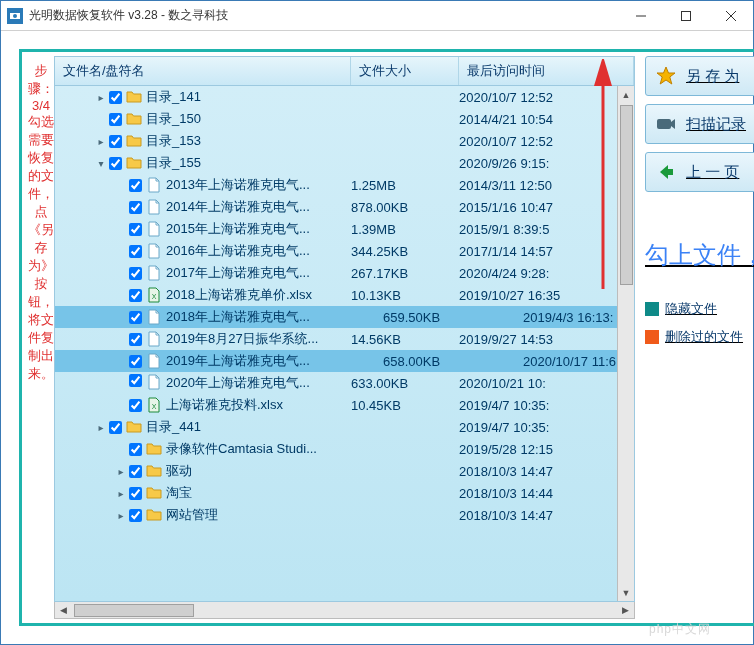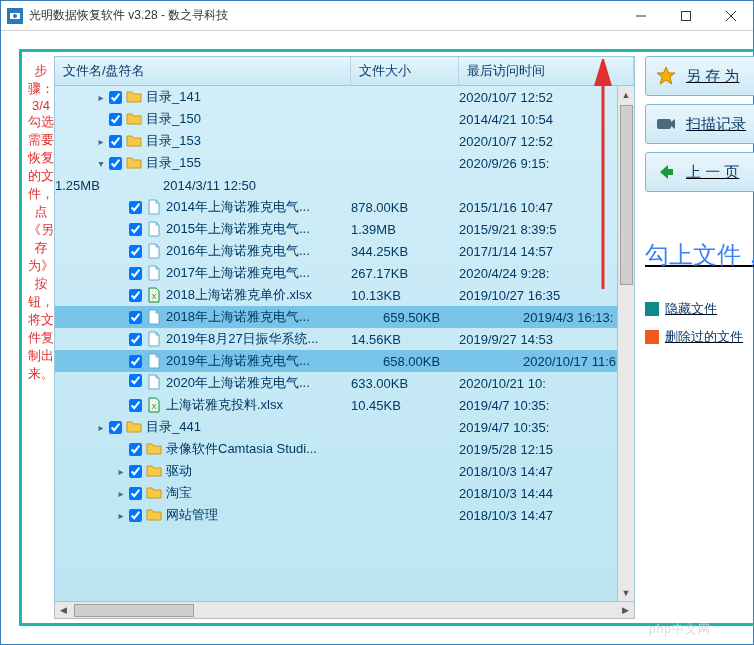--- a/index.html
+++ b/index.html
@@ -143,20 +143,31 @@
                     <svg width="16" height="16" viewBox="0 0 16 16">
                       <path d="M1 3h5l1.5 2H15v8H1z" fill="#f7c948" stroke="#c99a20"></path>
                     </svg>
                   </span>
                   <span class="label">目录_155</span>
                 </div>
                 <div style="width:108px"></div>
                 <div style="flex:1;padding-right:18px">2020/9/26 9:15:</div>
               </div>
               <div class="row">
+                <div style="width:296px;display:flex;align-items:center;padding-left:60px;overflow:hidden">
+                  <span class="twisty"></span>
+                  <input type="checkbox" class="chk" checked="" style="">
+                  <span class="icon">
+                    <svg width="16" height="16" viewBox="0 0 16 16">
+                      <path d="M3 1h7l3 3v11H3z" fill="#fff" stroke="#6aa8c8"></path>
+                      <path d="M10 1v3h3" fill="none" stroke="#6aa8c8"></path>
+                    </svg>
+                  </span>
+                  <span class="label">2013年上海诺雅克电气...</span>
+                </div>
                 <div style="width:108px">1.25MB</div>
                 <div style="flex:1;padding-right:18px">2014/3/11 12:50</div>
               </div>
               <div class="row">
                 <div style="width:296px;display:flex;align-items:center;padding-left:60px;overflow:hidden">
                   <span class="twisty"></span>
                   <input type="checkbox" class="chk" checked="" style="">
                   <span class="icon">
                     <svg width="16" height="16" viewBox="0 0 16 16">
                       <path d="M3 1h7l3 3v11H3z" fill="#fff" stroke="#6aa8c8"></path>
@@ -174,21 +185,21 @@
                   <input type="checkbox" class="chk" checked="" style="">
                   <span class="icon">
                     <svg width="16" height="16" viewBox="0 0 16 16">
                       <path d="M3 1h7l3 3v11H3z" fill="#fff" stroke="#6aa8c8"></path>
                       <path d="M10 1v3h3" fill="none" stroke="#6aa8c8"></path>
                     </svg>
                   </span>
                   <span class="label">2015年上海诺雅克电气...</span>
                 </div>
                 <div style="width:108px">1.39MB</div>
-                <div style="flex:1;padding-right:18px">2015/9/21 8:39:5</div>
+                <div style="flex:1;padding-right:18px">2015/9/1 8:39:5</div>
               </div>
               <div class="row">
                 <div style="width:296px;display:flex;align-items:center;padding-left:60px;overflow:hidden">
                   <span class="twisty"></span>
                   <input type="checkbox" class="chk" checked="" style="">
                   <span class="icon">
                     <svg width="16" height="16" viewBox="0 0 16 16">
                       <path d="M3 1h7l3 3v11H3z" fill="#fff" stroke="#6aa8c8"></path>
                       <path d="M10 1v3h3" fill="none" stroke="#6aa8c8"></path>
                     </svg>

